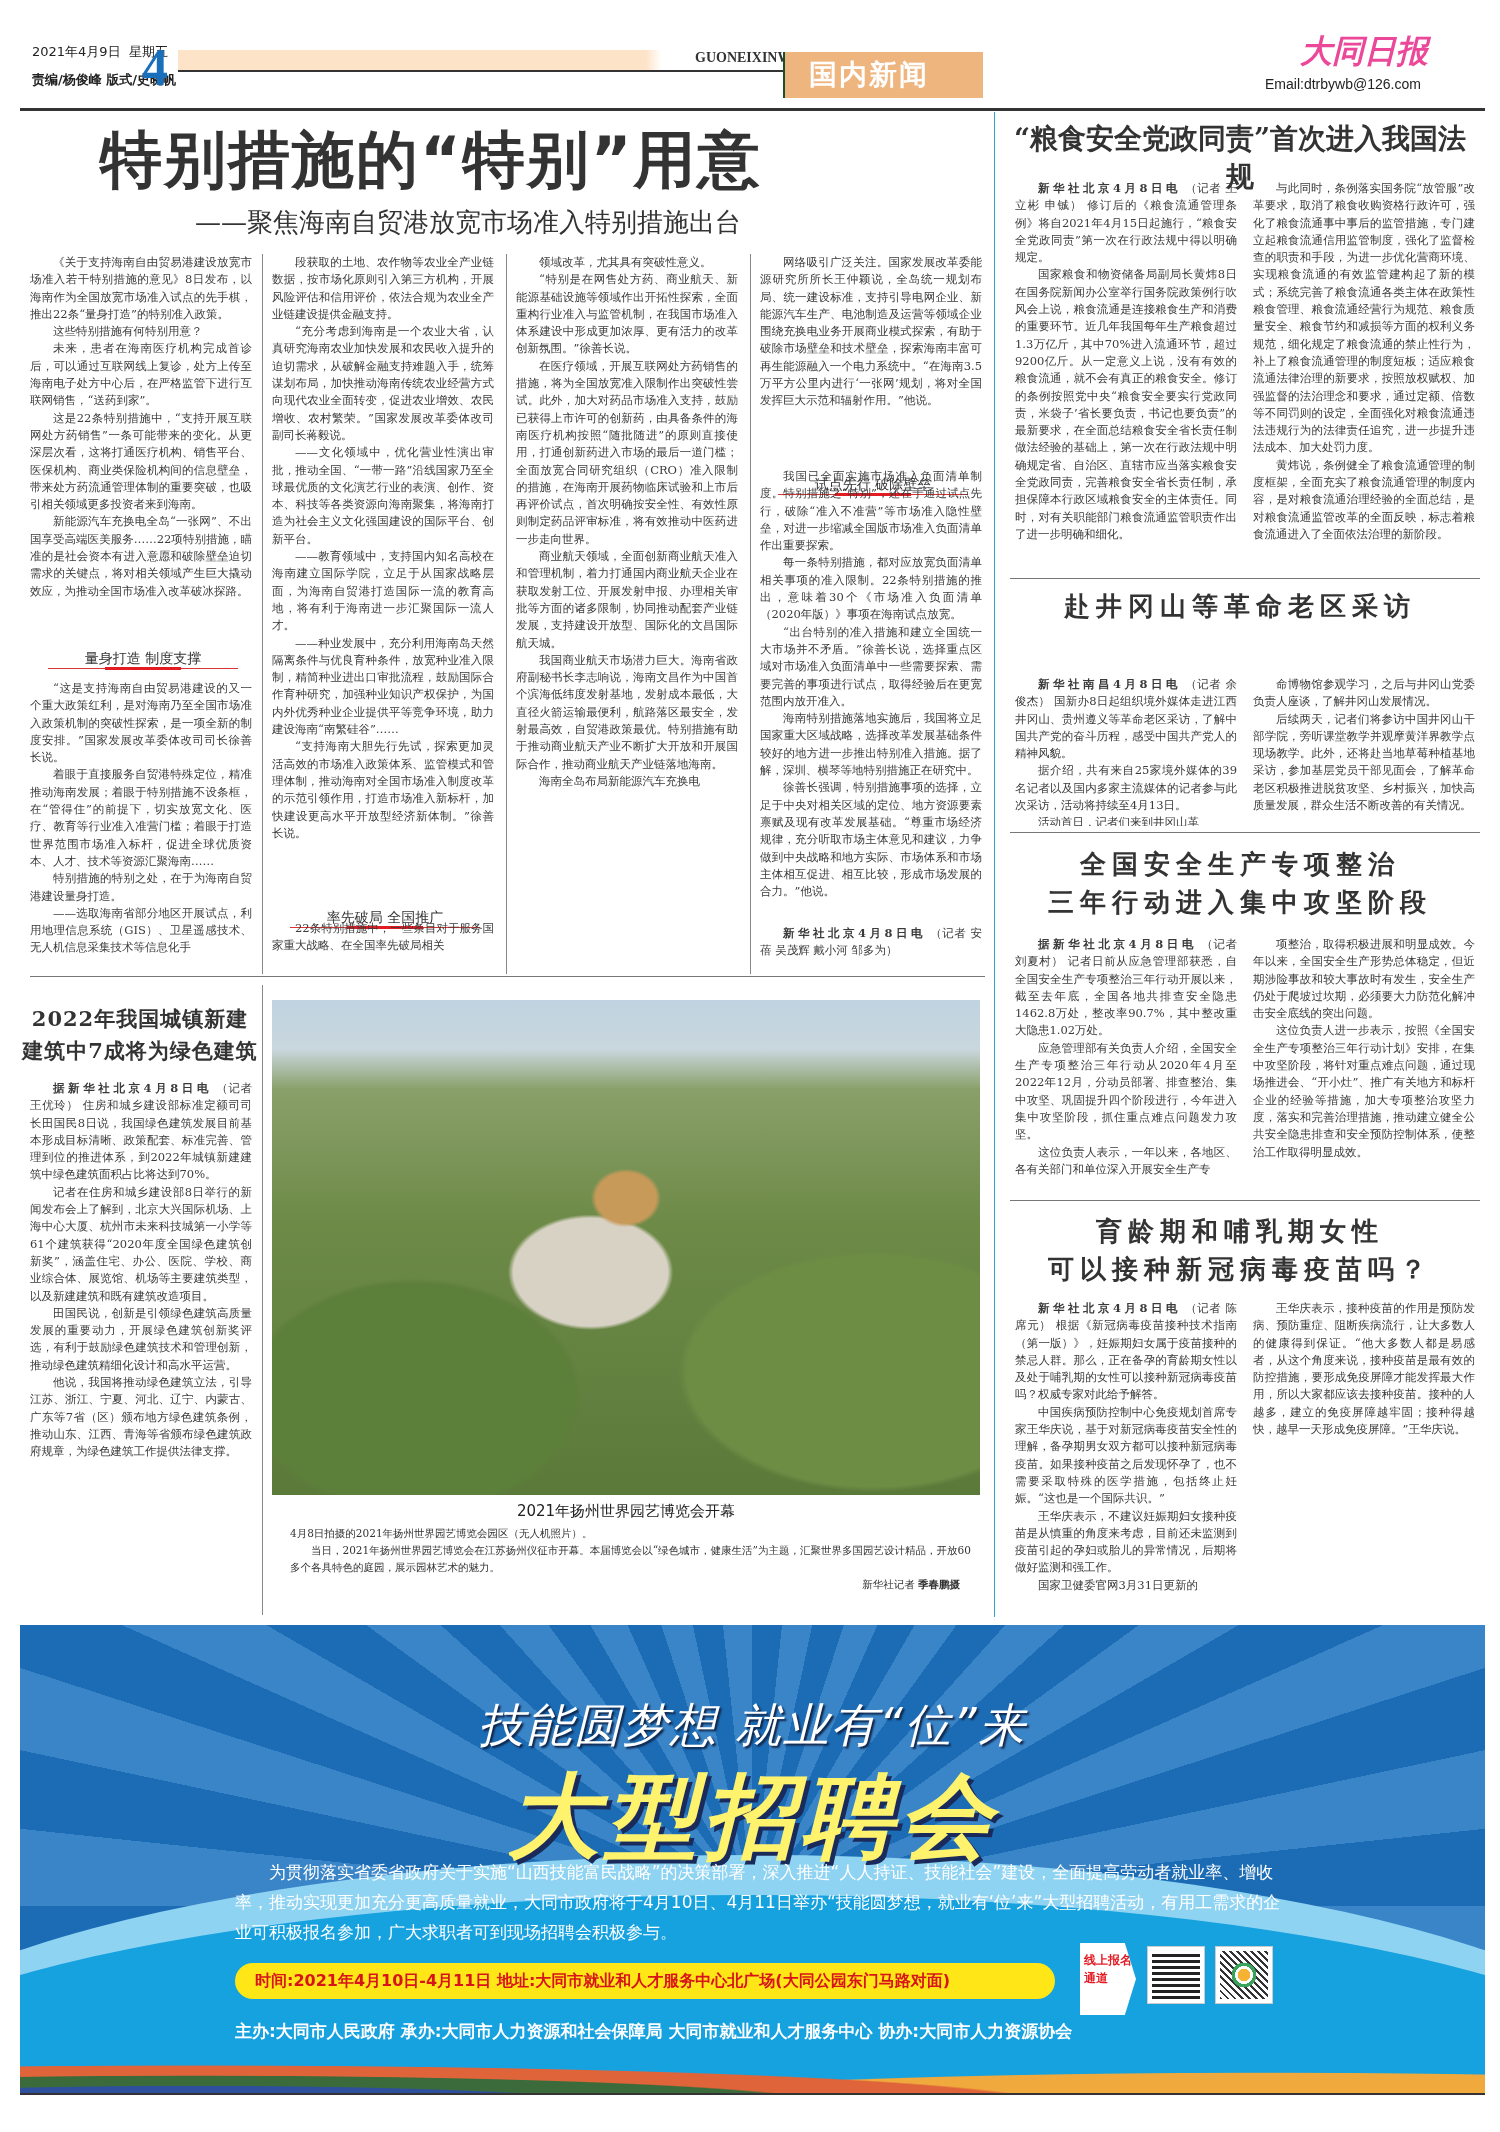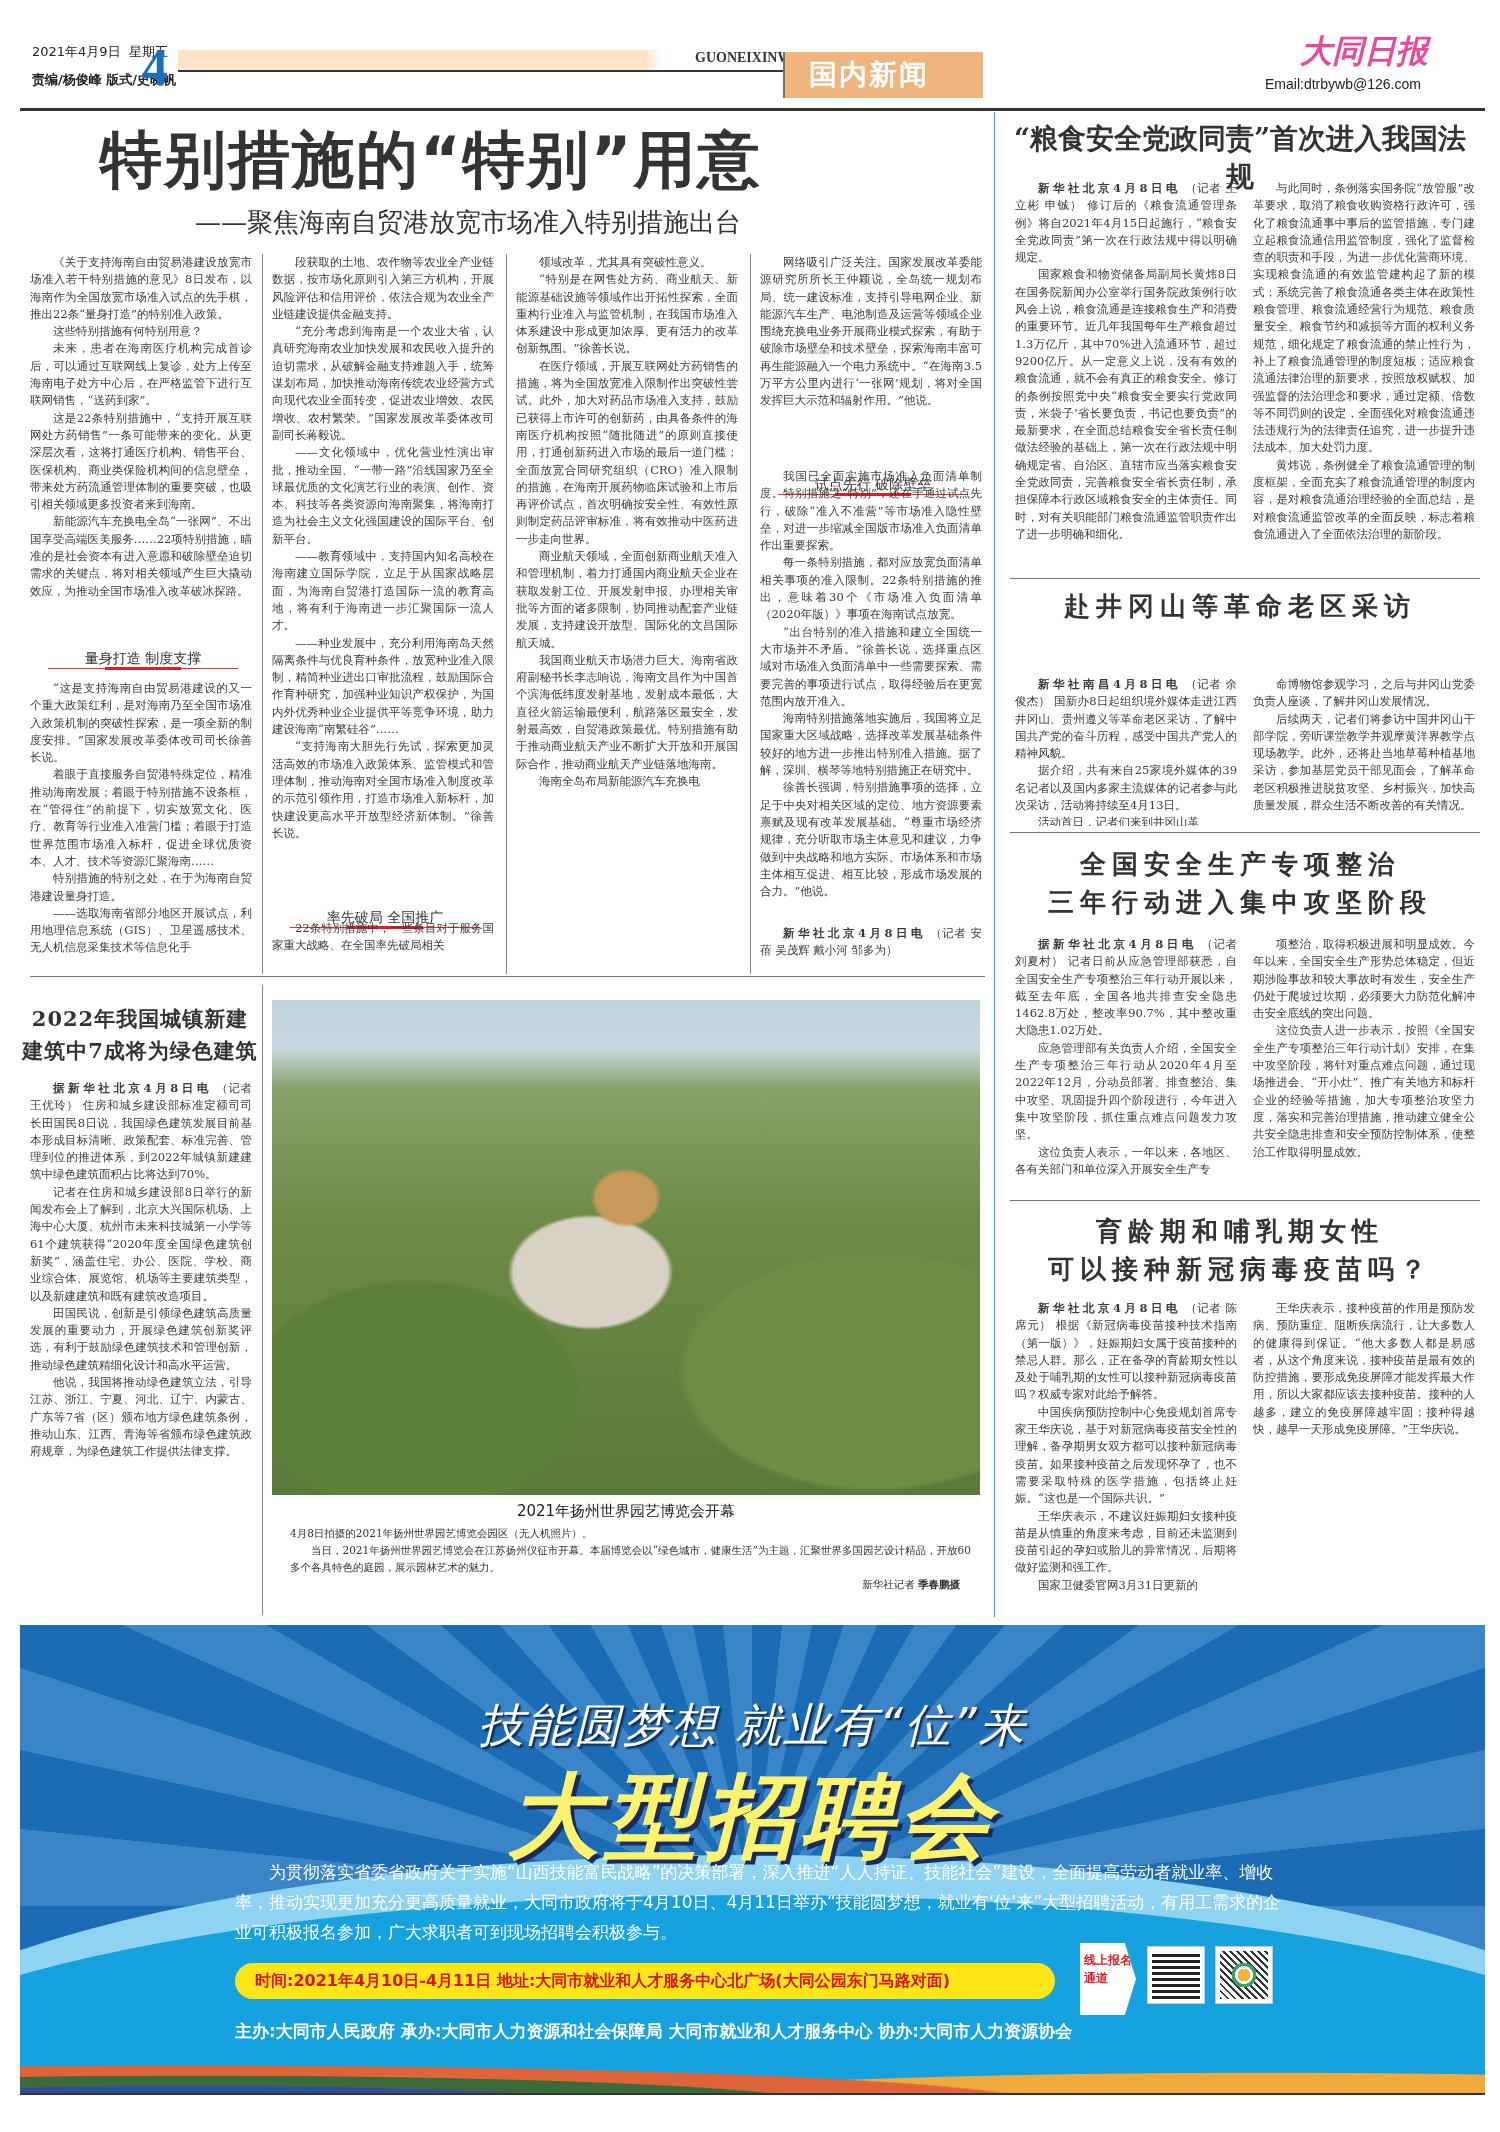--- a/index.html
+++ b/index.html
@@ -3,21 +3,21 @@
 <meta charset="utf-8">
 <style>
 *{box-sizing:border-box;margin:0;padding:0}
 body{width:1500px;height:2132px;background:#fff;font-family:"DejaVu Serif",serif;color:#2a2a2a;position:relative;overflow:hidden}
 .abs{position:absolute}
 .hdr-meta{left:32px;top:38px;font-family:"DejaVu Sans",sans-serif;font-size:13px;line-height:28px;color:#222}
 .hdr-meta b{font-weight:bold}
 .pgnum{left:142px;top:42px;font-family:"Liberation Serif",serif;font-size:52px;font-weight:bold;color:#1a6fba;line-height:1}
 .band{left:178px;top:50px;width:780px;height:22px;background:linear-gradient(90deg,#fde4c8 0%,#fde4c8 60%,#fff 62%);border-bottom:2px solid #333}
 .band-label{left:695px;top:50px;font-family:"Liberation Serif",serif;font-weight:bold;font-size:14px;color:#333}
-.section-tab{left:783px;top:52px;width:200px;height:46px;background:#efb57f;border-left:2px solid #737373;color:#fff;font-size:28px;font-weight:bold;padding:4px 0 0 24px;letter-spacing:2px}
+.section-tab{left:783px;top:52px;width:200px;height:46px;background:#efb57f;border-left:2px solid #14532d;color:#fff;font-size:28px;font-weight:bold;padding:4px 0 0 24px;letter-spacing:2px}
 .logo{left:1300px;top:30px;font-size:32px;color:#ec4899;font-weight:bold;font-style:italic;font-family:"DejaVu Serif",serif}
 .email{left:1265px;top:76px;font-family:"Liberation Sans",sans-serif;font-size:14px;color:#222}
 .topline{left:20px;top:108px;width:1465px;height:3px;background:#333}
 .col-div{background:#888;width:1px}
 .main-title{left:100px;top:118px;width:770px;text-align:left;font-family:"DejaVu Sans",sans-serif;font-weight:bold;font-size:62px;letter-spacing:2px;color:#333}
 .main-sub{left:195px;top:205px;font-size:26px;color:#333;font-family:"DejaVu Serif",serif}
 .txt{font-size:11.5px;line-height:17.3px;text-align:justify;color:#3a3a3a;overflow:hidden}
 .txt p{text-indent:2em}
 .subhead{font-family:"DejaVu Sans",sans-serif;font-weight:normal;font-size:14px;text-align:center;color:#333;border-bottom:1px solid #d33;position:relative}
 .subhead:after{content:"";position:absolute;left:30%;right:30%;bottom:-2px;height:3px;background:#e31b23}

